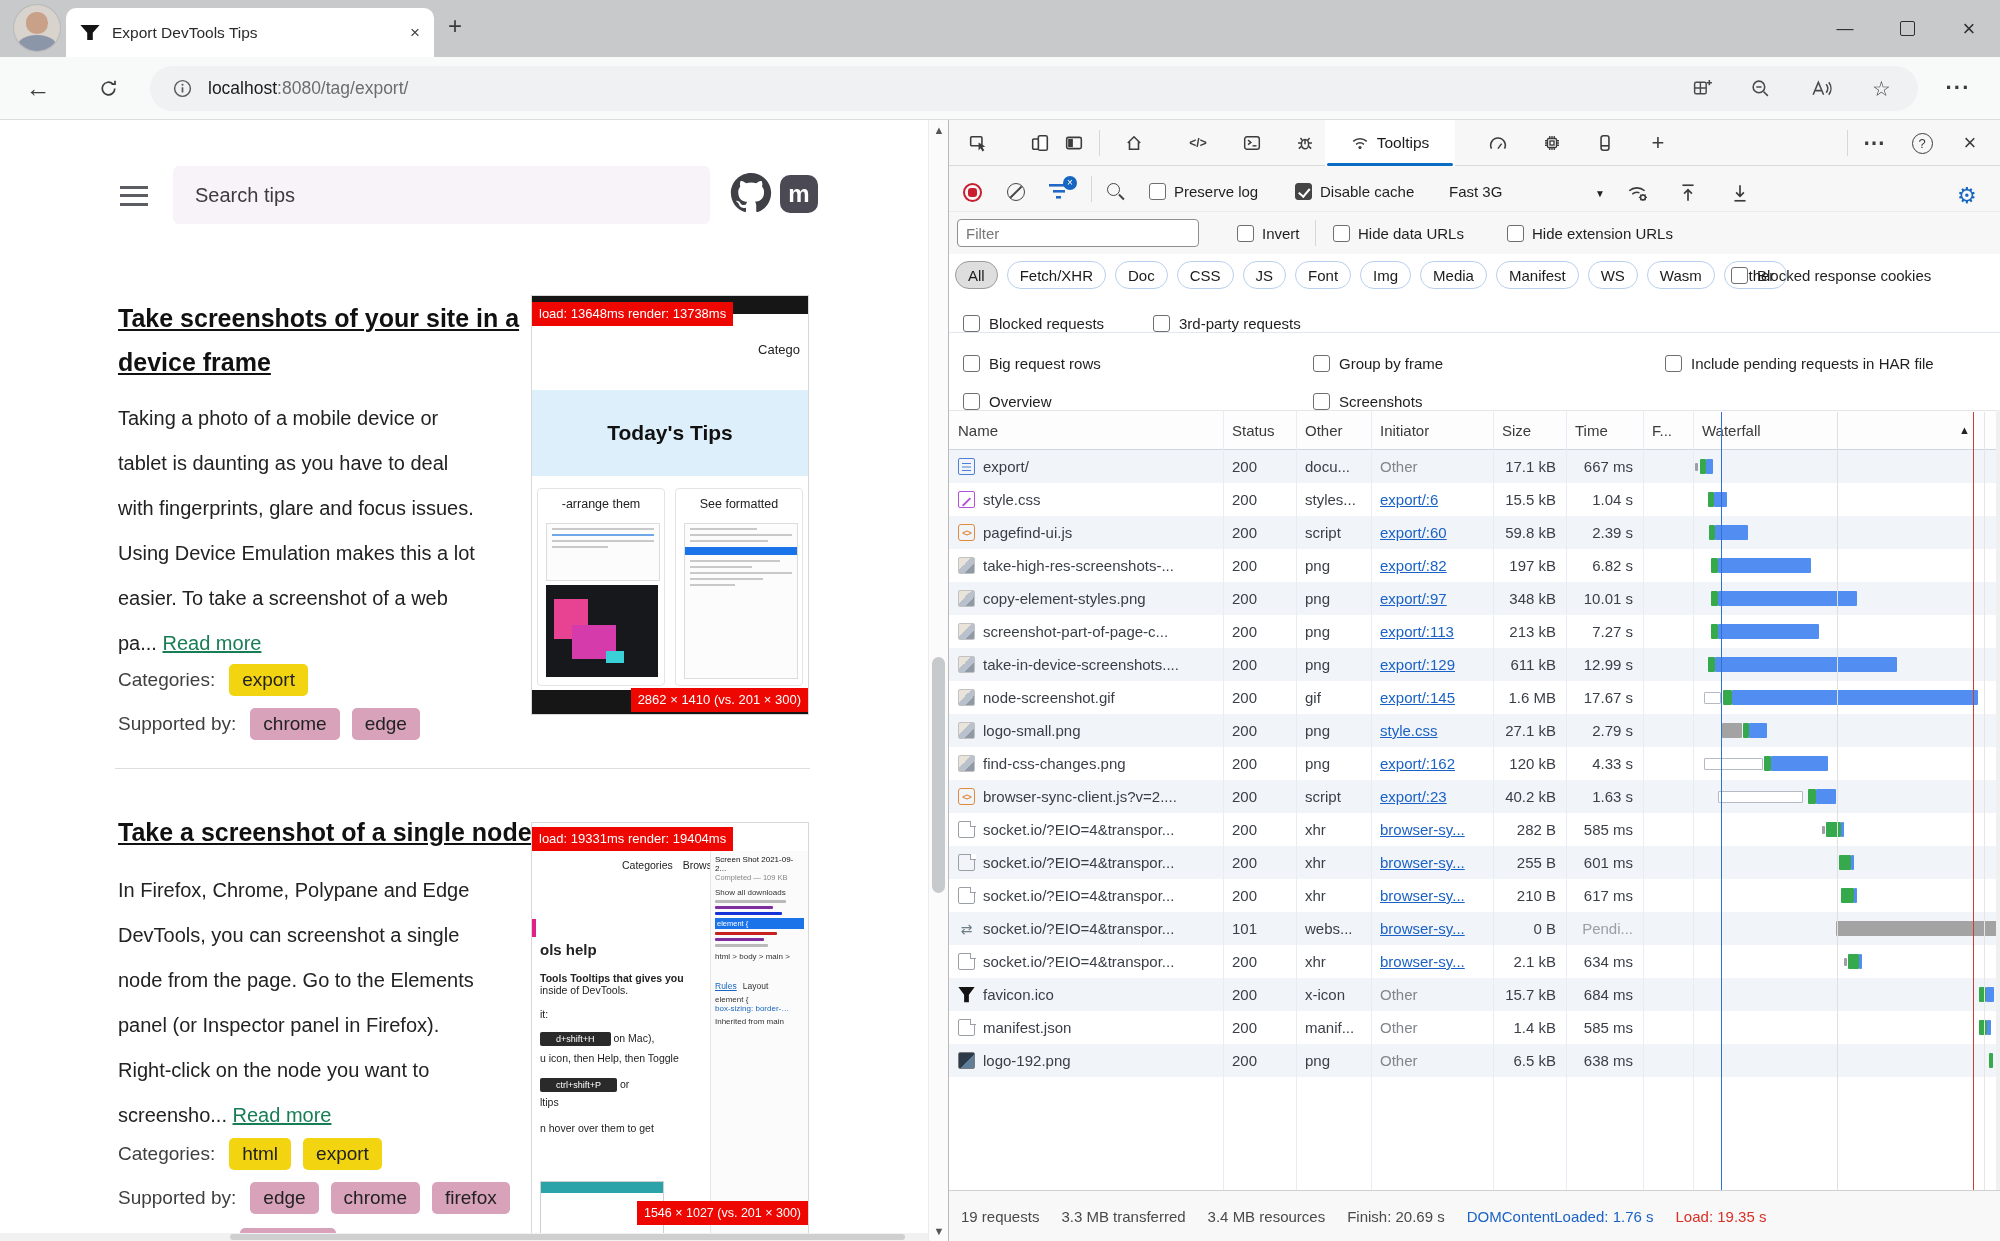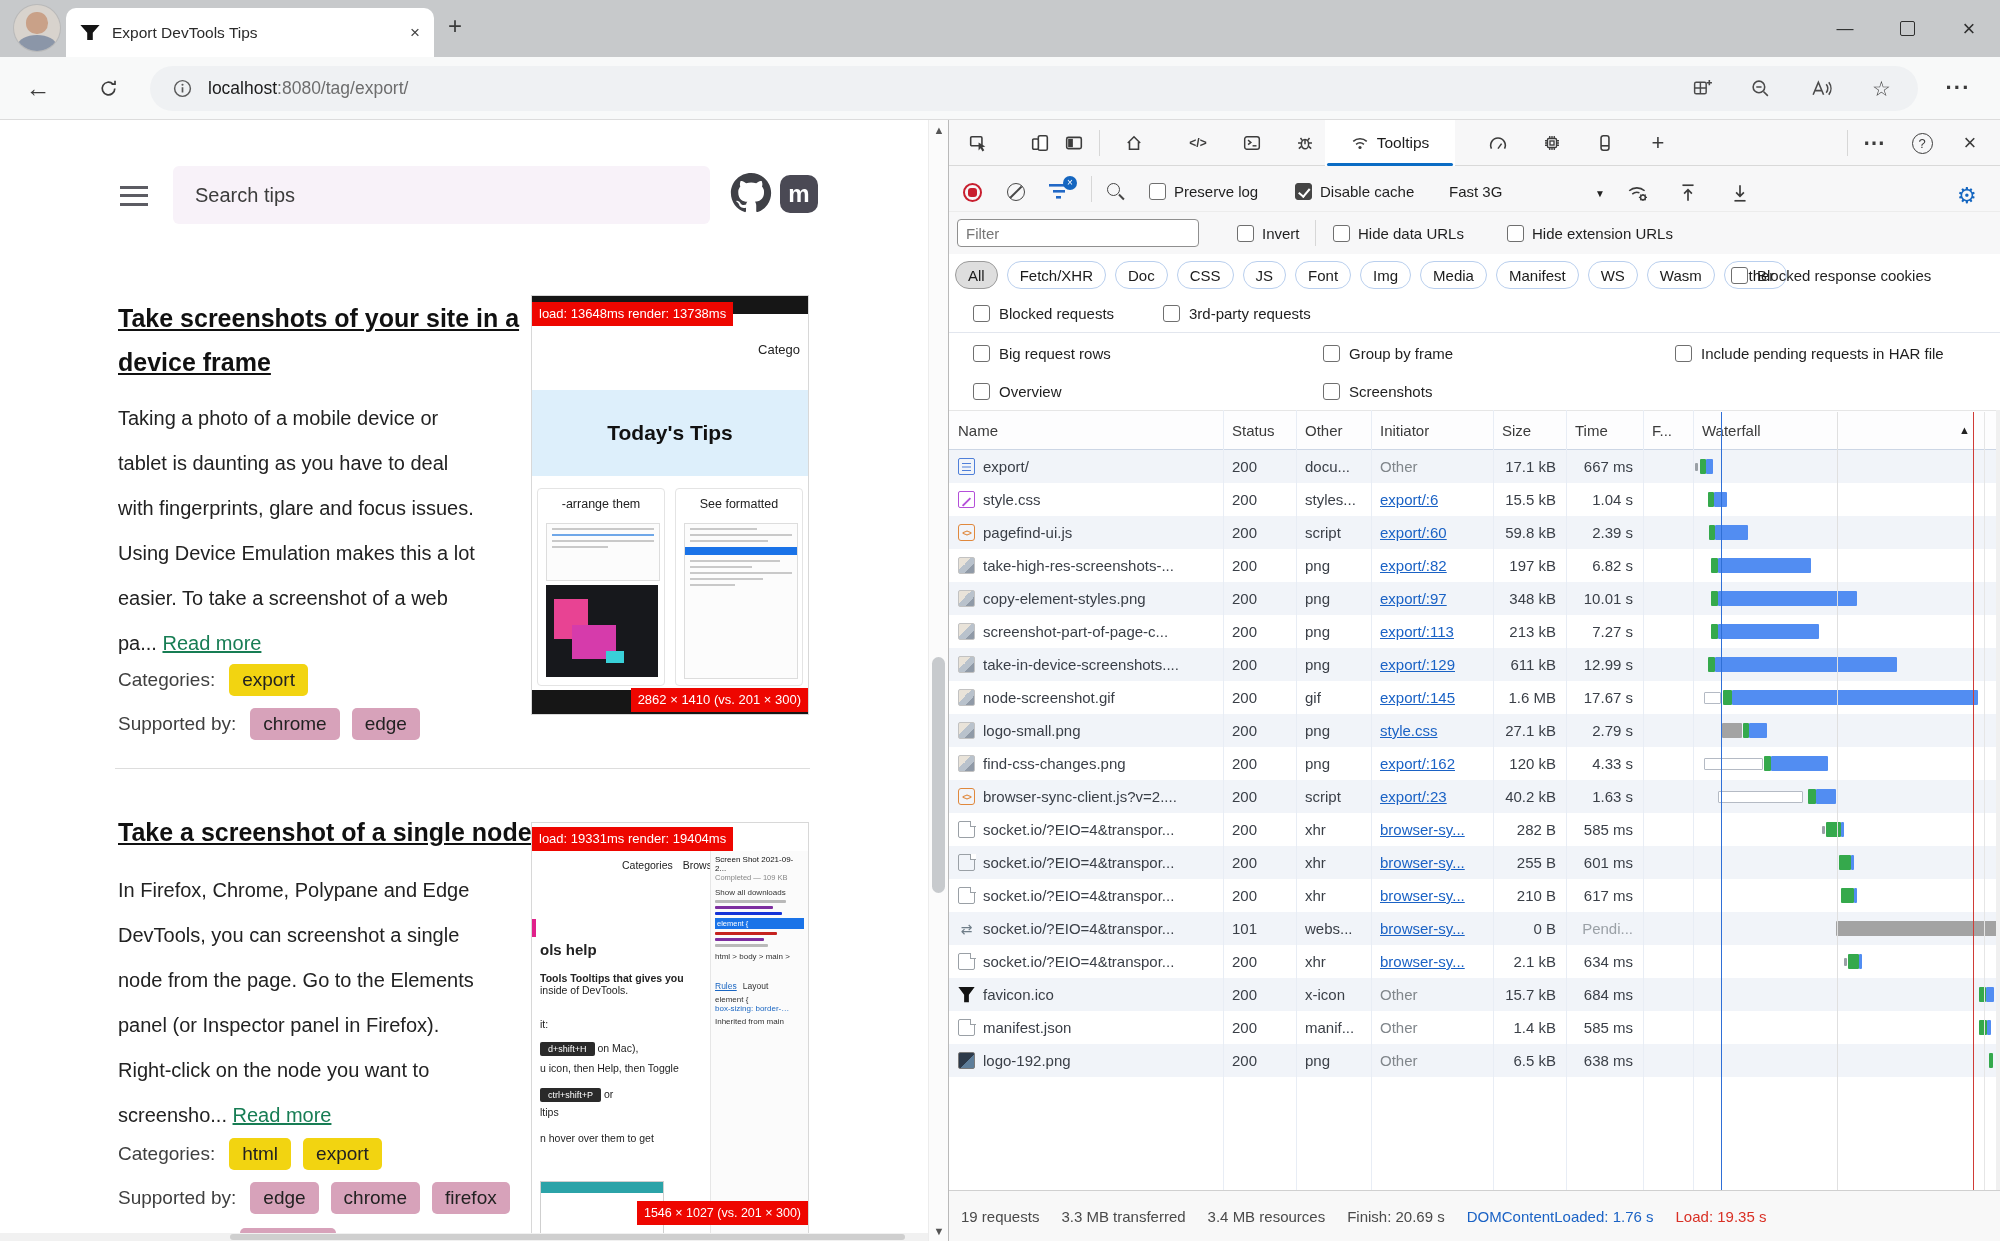--- a/index.html
+++ b/index.html
@@ -78,21 +78,21 @@
   .s2-right{position:absolute;right:0;top:28px;width:98px;bottom:0;background:#fbfbfb;border-left:1px solid #e6e6e6;box-sizing:border-box;padding:4px;font-size:8px;color:#333}
   .s2-right .dl-t{font-size:8px;color:#111}
   .s2-right .dl-s{font-size:7.5px;color:#888}
   .s2-right .codeln{height:3px;margin-top:3px;border-radius:1px}
   .s2-right .sel{background:#1a73e8;color:#fff;font-size:7.5px;padding:1px 2px;margin-top:3px}
   .s2-right .tabs{margin-top:20px;font-size:8.5px}
   .s2-right .tabs .rb{color:#1a66c2;text-decoration:underline;margin-right:6px}
   .s2-left{position:absolute;left:8px;top:96px;width:162px;font-size:10.5px;color:#222}
   .ptick{position:absolute;left:-8px;top:0;width:4px;height:18px;background:#e0218a}
   .s2-h{font-size:15px;font-weight:700;margin:22px 0 0}
-  .kchip{background:#2a2a2a;color:#fff;font-size:9px;padding:2px 8px;border-radius:2px}
+  .kchip{background:#2a2a2a;color:#fff;font-size:9px;padding:2px 16px;border-radius:2px}
   .minishot{position:absolute;left:8px;top:358px;width:122px;height:60px;border:1px solid #cfcfcf;background:#fff}
   .minishot .tealbar{height:11px;background:#2ba3a8}
   
   #devtools{position:absolute;left:948px;top:120px;width:1052px;height:1121px;background:#fff;border-left:1px solid #b9b9b9;box-sizing:border-box;font-size:15px}
   .dt-tabbar{position:absolute;left:0;top:0;width:100%;height:46px;background:#f7f7f8;border-bottom:1px solid #d9d9d9;box-sizing:border-box}
   .dt-ic{position:absolute;top:10px;width:26px;height:26px;display:flex;align-items:center;justify-content:center;color:#3c3c3c}
   .dt-ic svg{width:18px;height:18px}
   .vsep{position:absolute;top:10px;width:1px;height:26px;background:#d7d7d7}
   .nettab{position:absolute;left:376px;top:0;width:130px;height:46px;background:#fff;display:flex;align-items:center;justify-content:center;gap:8px}
   .nettab::after{content:"";position:absolute;left:2px;right:2px;bottom:0;height:3px;background:#0b6cc4;border-radius:2px}
@@ -128,21 +128,21 @@
       box-sizing:border-box;font-size:15px;padding:0 8px;font-family:"Liberation Sans",sans-serif;background:#fff;color:#222}
   .filter-input::placeholder{color:#767676}
   .fi{position:absolute;top:0;height:42px;display:flex;align-items:center;gap:8px}
   
   .dt-chips{position:absolute;left:6px;top:134px;height:42px;display:flex;align-items:center;gap:9px}
   .chip{height:28px;padding:0 12px;border:1px solid #b9cfee;border-radius:14px;background:#fff;font-size:15px;color:#1b1b1b;
         display:flex;align-items:center;box-sizing:border-box;white-space:nowrap}
   .chip.sel{background:#dedede;border-color:#9b9b9b}
   .brc{position:absolute;left:782px;top:134px;height:42px;display:flex;align-items:center;gap:9px}
   
-  .opt{position:absolute;left:24px;right:8px;display:flex;align-items:center;height:38px}
+  .opt{position:absolute;left:14px;right:8px;display:flex;align-items:flex-end;height:38px}
   .cb-row{display:flex;align-items:center;gap:9px}
   #opt1{top:174px}#opt2{top:214px}#opt3{top:252px}
   #opt1 .cb-row:nth-child(1){width:190px}
   #opt2 .cb-row:nth-child(1),#opt3 .cb-row:nth-child(1){width:350px}
   #opt2 .cb-row:nth-child(2),#opt3 .cb-row:nth-child(2){width:352px}
   .optdiv{position:absolute;left:0;top:212px;width:100%;height:1px;background:#e2e6ee}
   
   .grid8{display:grid;grid-template-columns:274px 73px 75px 122px 73px 77px 50px 1fr}
   .dt-head{position:absolute;left:0;top:290px;width:100%;height:40px;background:#fdfdfe;
            border-top:1px solid #e6e6e6;border-bottom:1px solid #ccd6e5;box-sizing:border-box;
@@ -371,21 +371,21 @@
         <div class="tabs"><span class="rb">Rules</span><span>Layout</span></div>
         <div style="margin-top:4px">element {</div>
         <div style="color:#1a66c2">box-sizing: border-…</div>
         <div style="margin-top:4px">Inherited from main</div>
       </div>
       <div class="s2-left">
         <span class="ptick"></span>
         <div class="s2-h">ols help</div>
         <div style="margin-top:14px;font-weight:700">Tools Tooltips that gives you</div>
         <div>inside of DevTools.</div>
-        <div style="margin-top:22px">it:</div>
+        <div style="margin-top:12px">it:</div>
         <div style="margin-top:12px"><span class="kchip">d+shift+H</span> <span>on Mac),</span></div>
         <div style="margin-top:8px">u icon, then Help, then Toggle</div>
         <div style="margin-top:14px"><span class="kchip">ctrl+shift+P</span> <span>or</span></div>
         <div style="margin-top:6px">ltips</div>
         <div style="margin-top:14px">n hover over them to get</div>
       </div>
       <div class="minishot">
           <div class="tealbar"></div>
         </div>
       <span class="badge" style="right:0;top:378px;font-size:12.5px">1546 × 1027 (vs. 201 × 300)</span>

